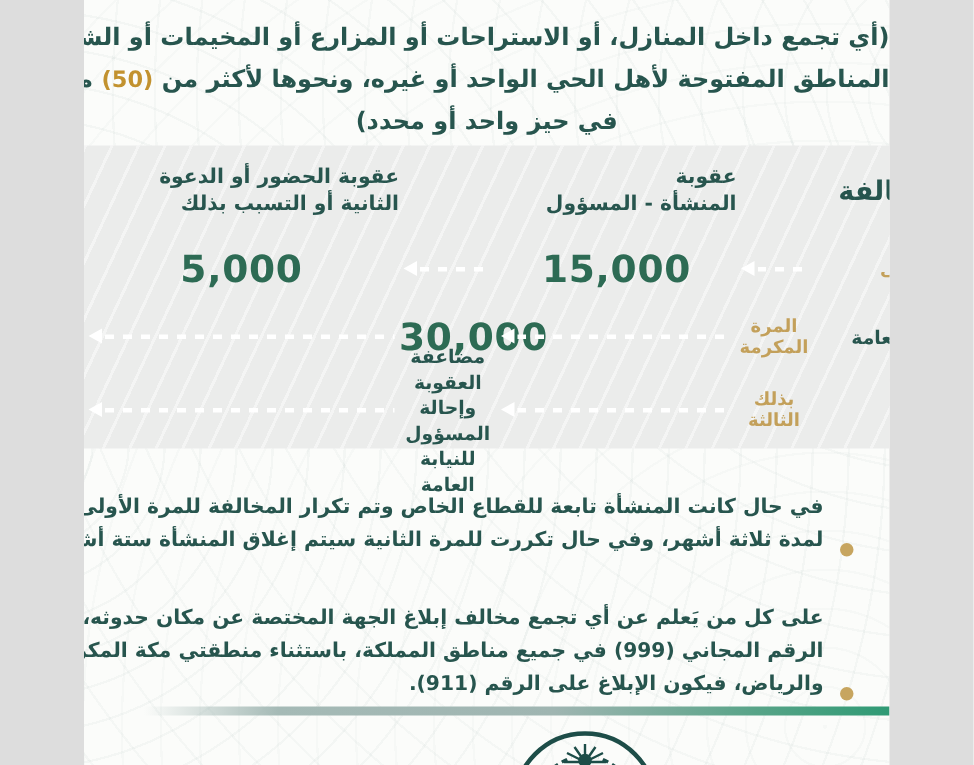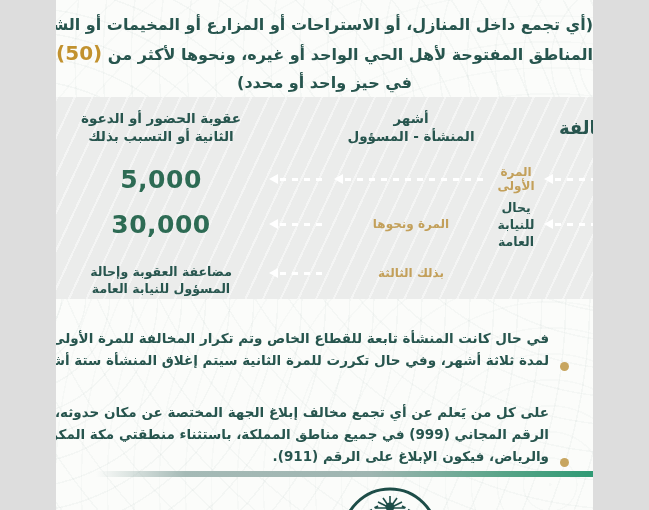--- a/index.html
+++ b/index.html
@@ -17,36 +17,36 @@
       repeating-radial-gradient(circle at 92% 95%, rgba(38,84,78,0.025) 0 1.5px, transparent 1.5px 26px);
   }
 
   
   .title {
     position:absolute; top:11px; left:0; right:0;
     direction:rtl; text-align:center;
     color:#27554e; font-weight:bold; font-size:16px; line-height:28px;
   }
   .title .t-line { white-space:nowrap; }
-  .title .hl { color:#c2922f; font-size:20px; direction:ltr; unicode-bidi:embed; }
+  .title .hl { color:#c2922f; font-size:15px; direction:ltr; unicode-bidi:embed; }
 
   
   .band {
     position:absolute; top:97px; left:0; width:649px; height:202px;
     background:#ebeceb;
     background-image:repeating-linear-gradient(115deg, rgba(255,255,255,0.45) 0 2px, transparent 2px 16px);
   }
   .penalty-table {
     display:grid; width:649px; height:202px;
     grid-template-columns:210px 65px 160px 50px 164px;
     grid-template-rows:60px 44px 46px 52px;
     direction:ltr; align-items:center;
   }
   .cell { text-align:center; }
-  .head { color:#27554e; font-weight:bold; font-size:13.5px; line-height:18px; direction:rtl; }
+  .head { color:#27554e; font-weight:bold; font-size:13.5px; line-height:18px; direction:rtl;text-align:right; }
   .head-times { color:#27554e; font-weight:bold; font-size:18px; direction:rtl;text-align:center; }
   .num { color:#2d6b54; font-weight:bold; font-size:25px; direction:ltr; letter-spacing:0.5px; }
   .gold-label { color:#c3a05a; font-weight:bold; font-size:12px; direction:rtl; }
   .small-teal { color:#27554e; font-weight:bold; font-size:12.5px; line-height:17px; direction:rtl; }
   .small-teal.est { padding:0 4px;margin-top:13px; }
 
   .arrow { display:flex; align-items:center; padding:0 3px; height:100%; }
   .arrow .tri {
     width:0; height:0; flex-shrink:0;
     border-top:5px solid transparent; border-bottom:5px solid transparent;
@@ -93,47 +93,48 @@
 
   <div class="band">
     <div class="penalty-table">
 
       <div class="cell head">
         <div>عقوبة الحضور  أو الدعوة</div>
         <div>الثانية أو التسبب بذلك</div>
       </div>
       <div class="cell"></div>
       <div class="cell head">
-        <div>أشهر</div>
+        <div>عقوبة</div>
         <div>المنشأة - المسؤول</div>
       </div>
       <div class="cell"></div>
       <div class="cell head-times">مرات المخالفة</div>
 
       <div class="cell num">5,000</div>
       <div class="cell arrow">
           <span class="tri"></span>
           <span class="dash"></span>
         </div>
+      <div class="cell num">15,000</div>
       <div class="cell arrow">
           <span class="tri"></span>
           <span class="dash"></span>
         </div>
       <div class="cell gold-label">المرة الأولى</div>
 
       <div class="cell arrow">
           <span class="tri"></span>
           <span class="dash"></span>
         </div>
       <div class="cell num">30,000</div>
       <div class="cell arrow">
           <span class="tri"></span>
           <span class="dash"></span>
         </div>
-      <div class="cell gold-label">المرة ونحوها</div>
+      <div class="cell gold-label">المرة المكرمة</div>
 
       <div class="cell small-teal">يحال للنيابة العامة</div>
       <div class="cell arrow">
           <span class="tri"></span>
           <span class="dash"></span>
         </div>
       <div class="cell small-teal est">مضاعفة العقوبة وإحالة المسؤول للنيابة العامة</div>
       <div class="cell arrow">
           <span class="tri"></span>
           <span class="dash"></span>

